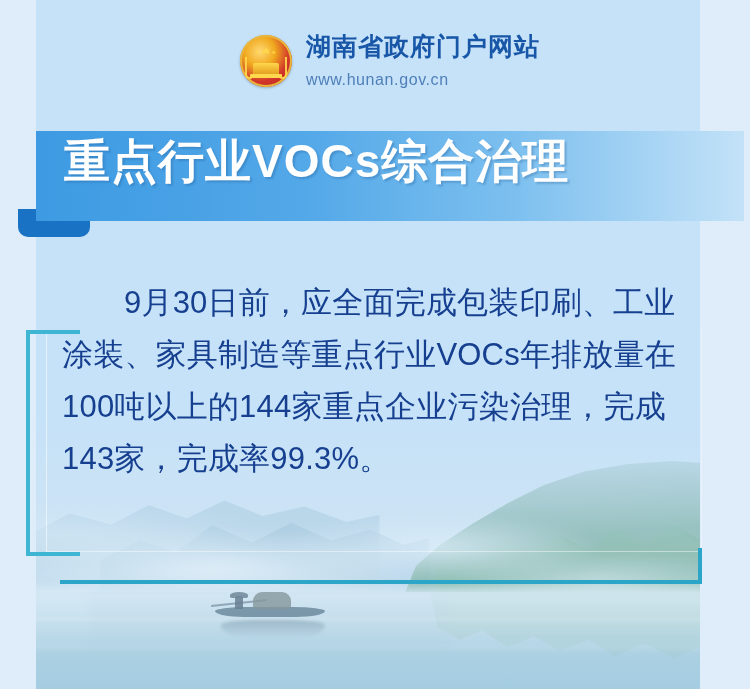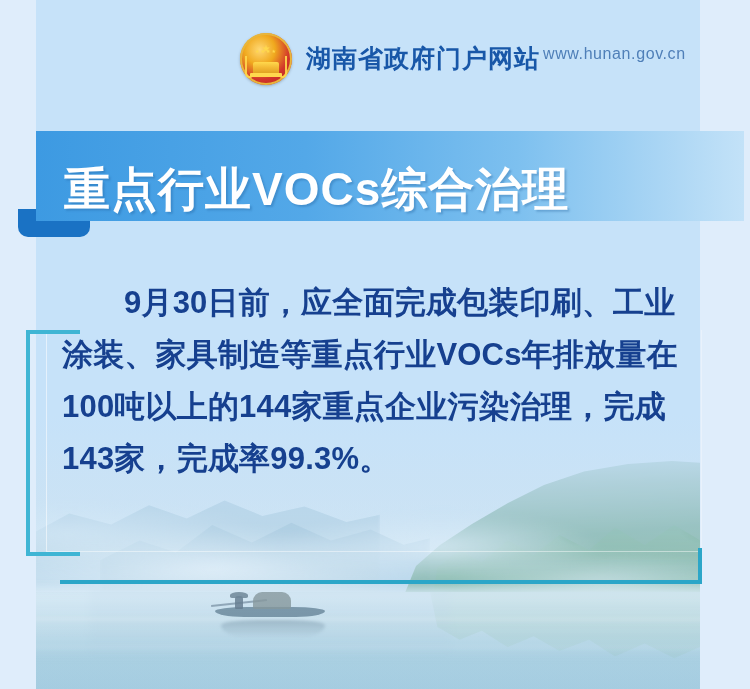--- a/index.html
+++ b/index.html
@@ -176,38 +176,38 @@
     background:#ffd84d; border-radius:1px;
   }
   .emblem .wheat-l,.emblem .wheat-r{
     position:absolute; bottom:14%; width:9px; height:22px;
     border:2px solid #ffd84d; border-top:none; border-radius:0 0 40px 40px;
     opacity:.9;
   }
   .emblem .wheat-l{ left:5px; border-right:none; }
   .emblem .wheat-r{ right:5px; border-left:none; }
 
-  .site-titles { display:flex; gap:3px; }
+  .site-titles { display:flex; flex-direction:column; gap:10px; }
   .site-name {
     font-size:25px; font-weight:700; color:#1857a8; letter-spacing:1px; line-height:1.1;
   }
   .site-url {
     font-size:16px; color:#4f7fb8; letter-spacing:.6px; line-height:1.1;
   }
 
   
   .ribbon-wrap { position:absolute; left:18px; top:131px; width:700px; height:100px; }
   .ribbon-fold {
     position:absolute; left:0; top:78px; width:72px; height:28px;
     background:#1a72c4; border-radius:0 0 10px 10px;
   }
   .ribbon-bar {
     position:absolute; left:18px; top:0; width:708px; height:90px;
     background:linear-gradient(90deg,#3d9ae2 0%,#53a8e8 38%,#7dc0ef 68%,#a9d5f4 88%,#c3e2f8 100%);
-    display:flex; align-items:flex-end;
+    display:flex; align-items:flex-start;
   }
   .ribbon-title {
     margin-left:28px;
     font-size:46px; font-weight:700; color:#ffffff; letter-spacing:1px;
     text-shadow:2px 2px 2px rgba(30,90,150,.30);
     white-space:nowrap;
   }
 
   
   .bracket-tl {
@@ -223,21 +223,21 @@
   .bracket-inner-line {
     position:absolute; left:46px; top:330px; width:656px; height:222px;
     border-left:1px solid rgba(255,255,255,.55);
     border-bottom:1px solid rgba(255,255,255,.45);
     border-right:1px solid rgba(255,255,255,.30);
   }
 
   
   .body-text {
     position:absolute; left:62px; top:277px; width:624px;
-    font-size:31px; line-height:52px; color:#16408f; font-weight:700;
+    font-size:31px; line-height:52px; color:#16408f; font-weight:400;
     text-indent:62px; letter-spacing:.2px;
   }
 </style>
 </head>
 <body>
 
 <div id="poster">
 
   <div class="bg-photo">
     <div class="sky"></div>

